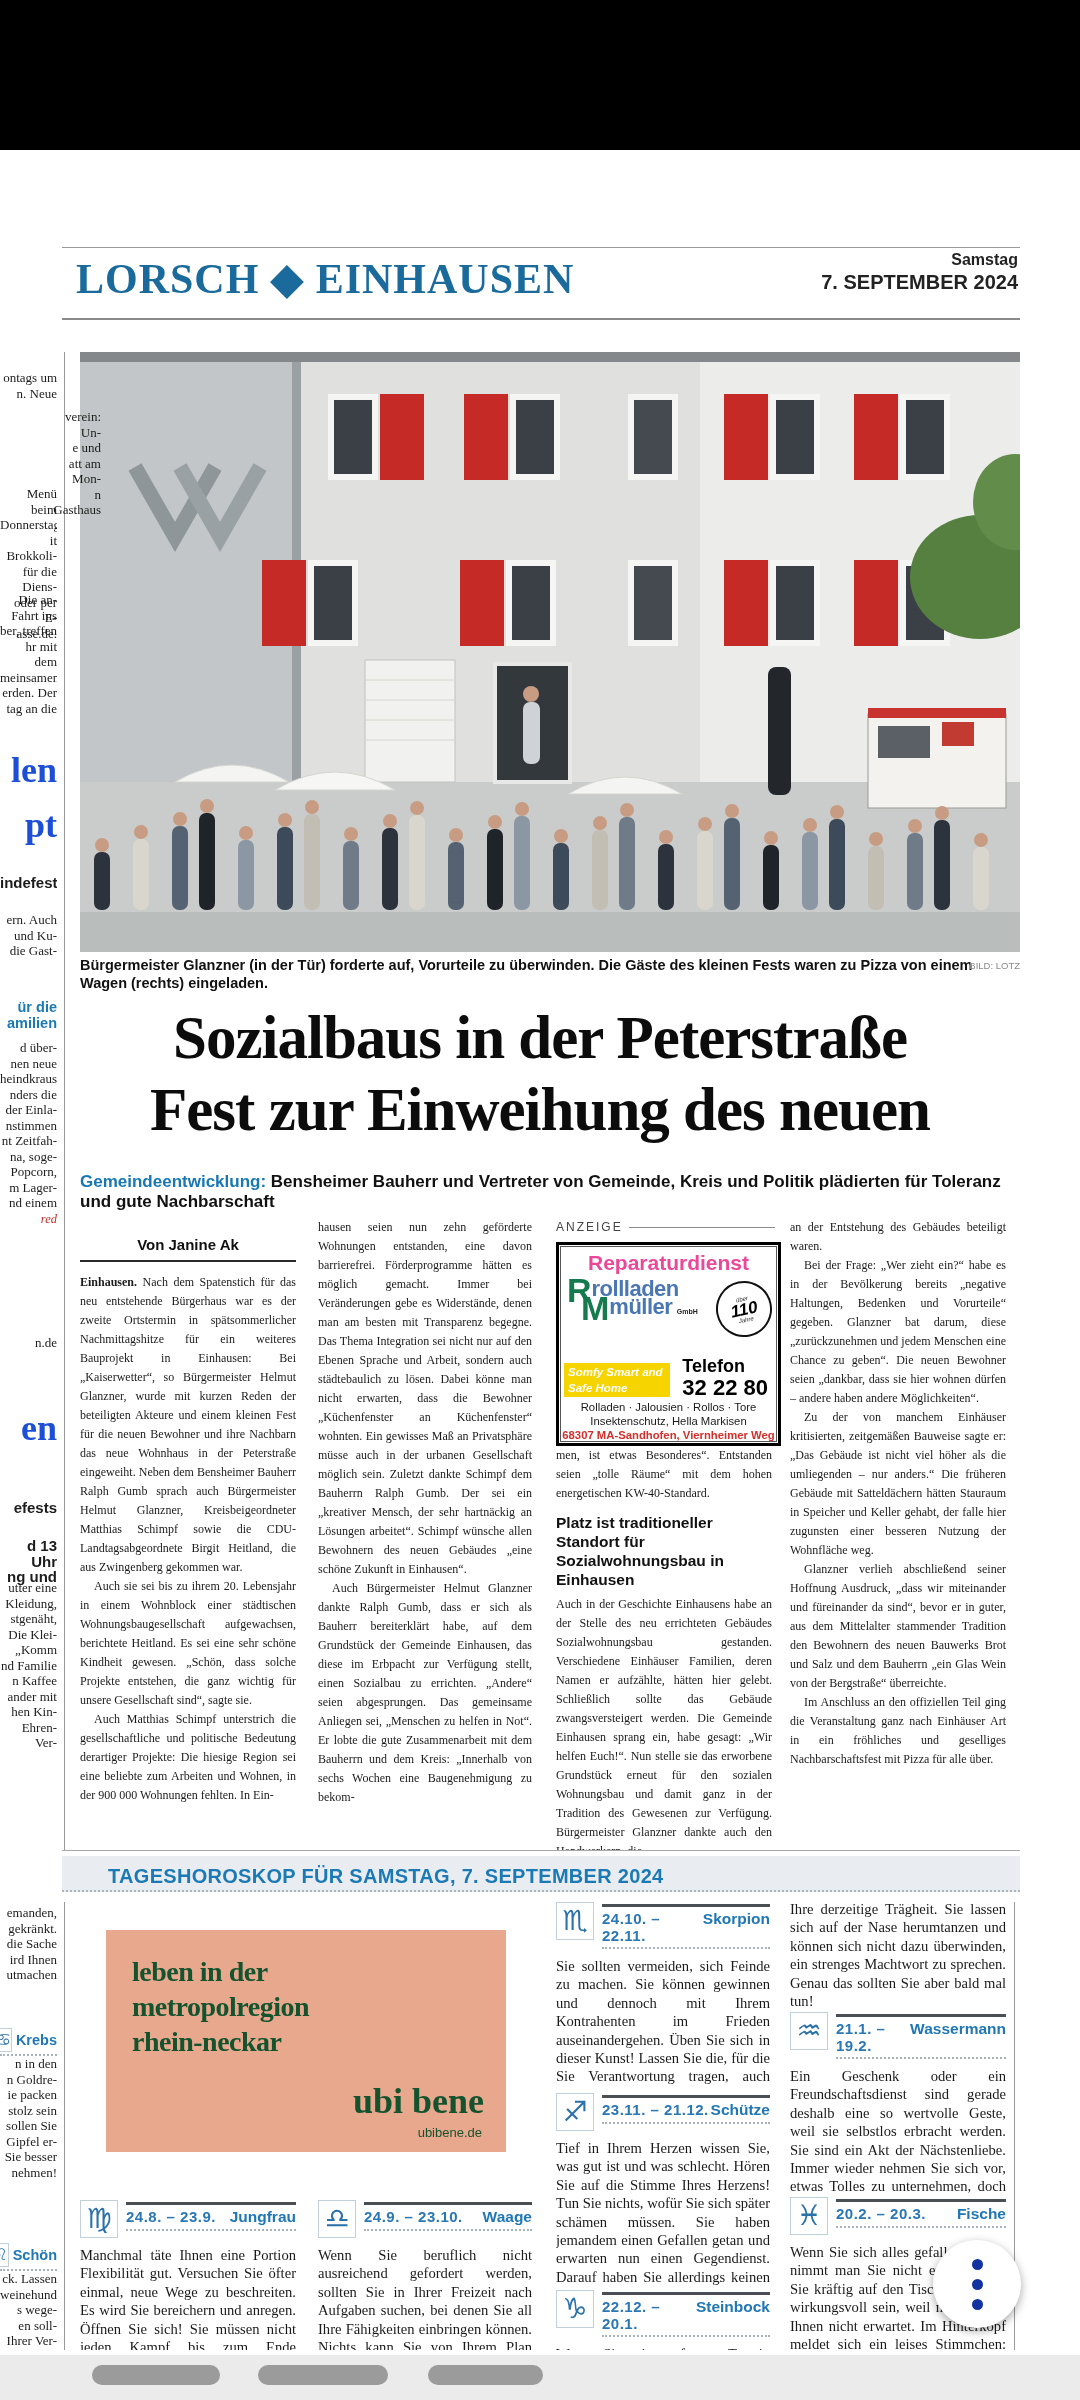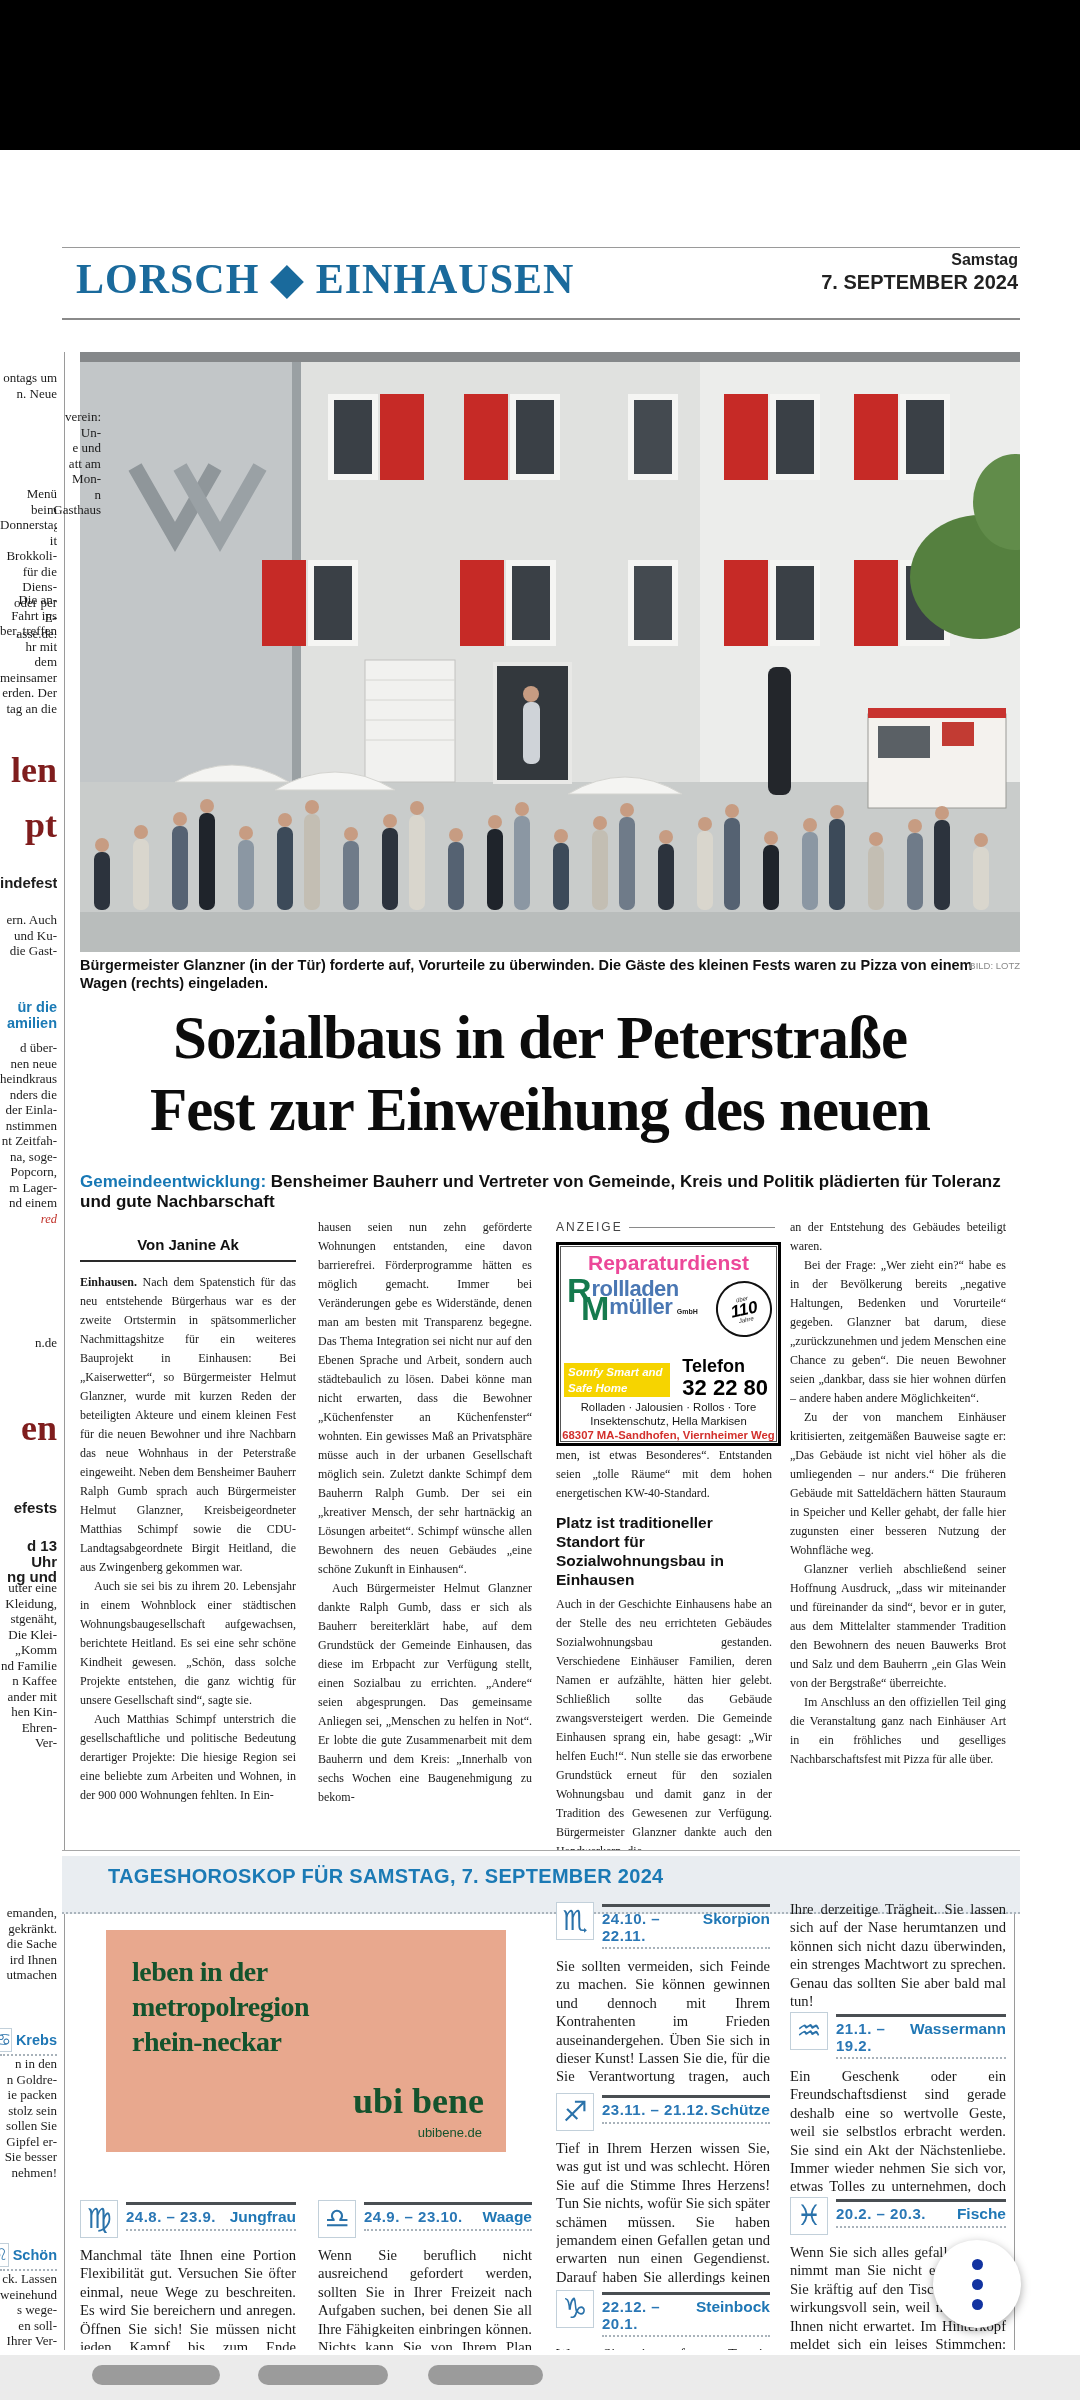--- a/index.html
+++ b/index.html
@@ -67,21 +67,21 @@
   .tel .tn{font-weight:700;font-size:22px;line-height:23px;}
   .ad-line{position:absolute;left:0;width:100%;text-align:center;font-size:11.3px;color:#1a1a1a;}
   .ad-l1{top:156px;} .ad-l2{top:170px;}
   .ad-addr{position:absolute;left:0;top:184px;width:100%;text-align:center;font-size:11.3px;color:#d2302c;font-weight:700;}
 
   
   .vrule{position:absolute;width:1px;background:#9a9a9a;}
 
   
   .art-bottom-line{position:absolute;left:62px;top:1700px;width:958px;height:1px;background:#a8a8a8;}
-  .horo-band{position:absolute;left:62px;top:1706px;width:958px;height:58px;background:#e9edf1;
+  .horo-band{position:absolute;left:62px;top:1706px;width:958px;height:36px;background:#e9edf1;
        border-bottom:2px dotted #aab4bc;box-sizing:border-box;}
   .horo-band span{display:block;padding-left:46px;line-height:40px;font-family:"Liberation Sans",sans-serif;
        font-weight:700;font-size:20px;color:#1b7ab5;letter-spacing:0.3px;}
   .ubibene{position:absolute;left:106px;top:1780px;width:400px;height:222px;background:#e8a88e;color:#14532d;overflow:hidden;}
   .ub-lines{position:absolute;left:26px;top:24px;font-family:"Liberation Serif",serif;font-weight:700;
        font-size:28px;line-height:35px;letter-spacing:-0.5px;}
   .ub-brand{position:absolute;right:22px;bottom:30px;font-family:"Liberation Serif",serif;font-weight:700;font-size:36px;}
   .ub-url{position:absolute;right:24px;bottom:12px;font-size:13px;font-family:"Liberation Sans",sans-serif;}
 
   .hblock{position:absolute;overflow:hidden;}
@@ -92,21 +92,21 @@
   .sign-bar{height:3px;background:#4a4f53;margin-top:2px;}
   .sign-row{display:flex;justify-content:space-between;align-items:baseline;
        font-family:"Liberation Sans",sans-serif;padding:3px 0 3px;border-bottom:2px dotted #a8b2ba;}
   .sign-dates{font-size:15px;font-weight:700;color:#2a77b5;letter-spacing:0.5px;}
   .sign-name{font-size:15.5px;font-weight:700;color:#1f77b5;}
   .horo-p{font-size:14.6px;line-height:18.4px;text-align:justify;color:#1a1a1a;margin:0;hyphens:auto;}
 
   
   .frag{position:absolute;left:0;width:57px;text-align:right;white-space:pre-line;
        font-size:13px;line-height:15.5px;color:#1c1c1c;overflow:hidden;}
-  .frag-big{font-family:"Liberation Serif",serif;font-weight:700;font-size:36px;line-height:40px;color:#7f1d1d;}
+  .frag-big{font-family:"Liberation Serif",serif;font-weight:700;font-size:36px;line-height:40px;color:#1d4ed8;}
   .frag-bold{font-family:"Liberation Sans",sans-serif;font-weight:700;font-size:15px;}
   .frag-blue{font-family:"Liberation Sans",sans-serif;font-weight:700;font-size:14.5px;color:#1b7ab5;}
   .frag-red{color:#c03028;font-style:italic;font-size:12.5px;}
   .mini-sign{position:absolute;left:0;width:57px;overflow:hidden;}
   .mini-row{display:flex;justify-content:flex-end;align-items:center;border-bottom:2px dotted #a8b2ba;padding-bottom:2px;}
   .mini-icon{width:20px;height:22px;border:1px solid #c2d0da;color:#2a72aa;font-size:16px;line-height:22px;
        text-align:center;margin-right:4px;font-family:"DejaVu Sans",sans-serif;}
   .mini-name{font-family:"Liberation Sans",sans-serif;font-weight:700;font-size:14.5px;color:#1f77b5;}
   .mini-text{text-align:right;white-space:pre-line;font-size:13px;line-height:15.5px;color:#1c1c1c;}
 

